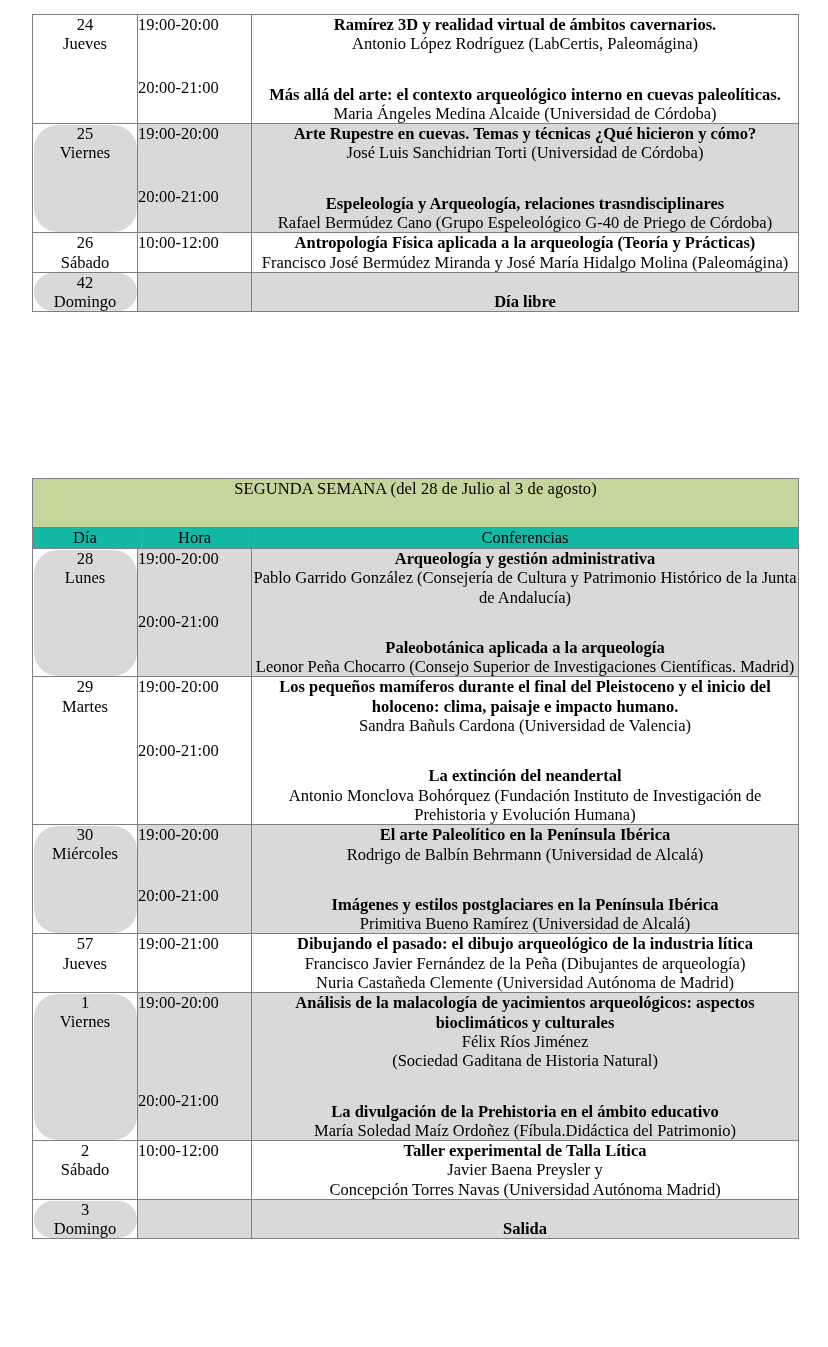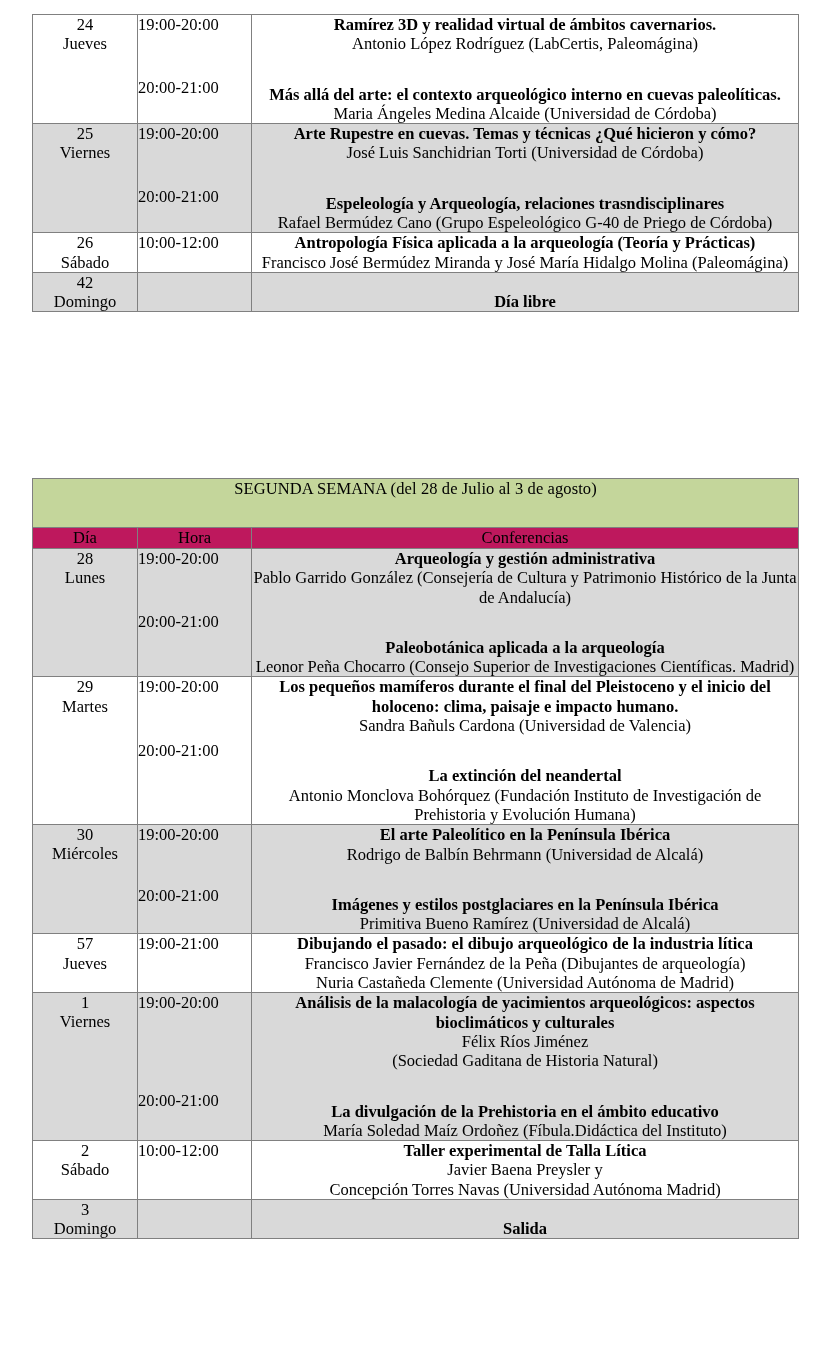--- a/index.html
+++ b/index.html
@@ -48,20 +48,21 @@
   .shade  { background: #d9d9d9; }
   .plain  { background: #ffffff; }
   .green  { background: #c4d69b; }
 
   
   .day {
     text-align: center;
     font-size: 16.5px;
     line-height: 1.16;
     padding-top: 5px;
+    border-radius: 25px;
   }
   .day .dnum { display: block; }
   .day .dname { display: block; }
 
   
   .time {
     font-size: 16.5px;
     line-height: 1.16;
     padding: 5px 0 0 8px;
     text-align: left;
@@ -107,21 +108,21 @@
     font-size: 16.5px;
     letter-spacing: 0.1px;
   }
 
   
   .colhead {
     text-align: center;
     font-size: 16.5px;
     padding: 2px 0 3px 0;
     vertical-align: middle;
-    background: #be185d;
+    background: #14b8a6;
   }
 
   
   .t1-wrap { position: absolute; left: 32px; top: 14px; }
   .t2-wrap { position: absolute; left: 32px; top: 478px; }
 </style>
 </head>
 <body>
 
 <div class="page">
@@ -317,21 +318,21 @@
             <span class="slot" style="margin-top:79px">20:00-21:00</span>
           </td>
           <td class="conf shade">
             <div class="block">
               <span class="title">Análisis de la malacología de yacimientos arqueológicos: aspectos bioclimáticos y culturales</span>
               <span class="speaker">Félix Ríos Jiménez</span>
               <span class="speaker">(Sociedad Gaditana de Historia Natural)</span>
             </div>
             <div class="block gap">
               <span class="title">La divulgación de la Prehistoria en el ámbito educativo</span>
-              <span class="speaker">María Soledad Maíz Ordoñez (Fíbula.Didáctica del Instituto)</span>
+              <span class="speaker">María Soledad Maíz Ordoñez (Fíbula.Didáctica del Patrimonio)</span>
             </div>
           </td>
         </tr>
 
         <tr>
           <td class="day plain">
             <span class="dnum">2</span>
             <span class="dname">Sábado</span>
           </td>
           <td class="time plain">

